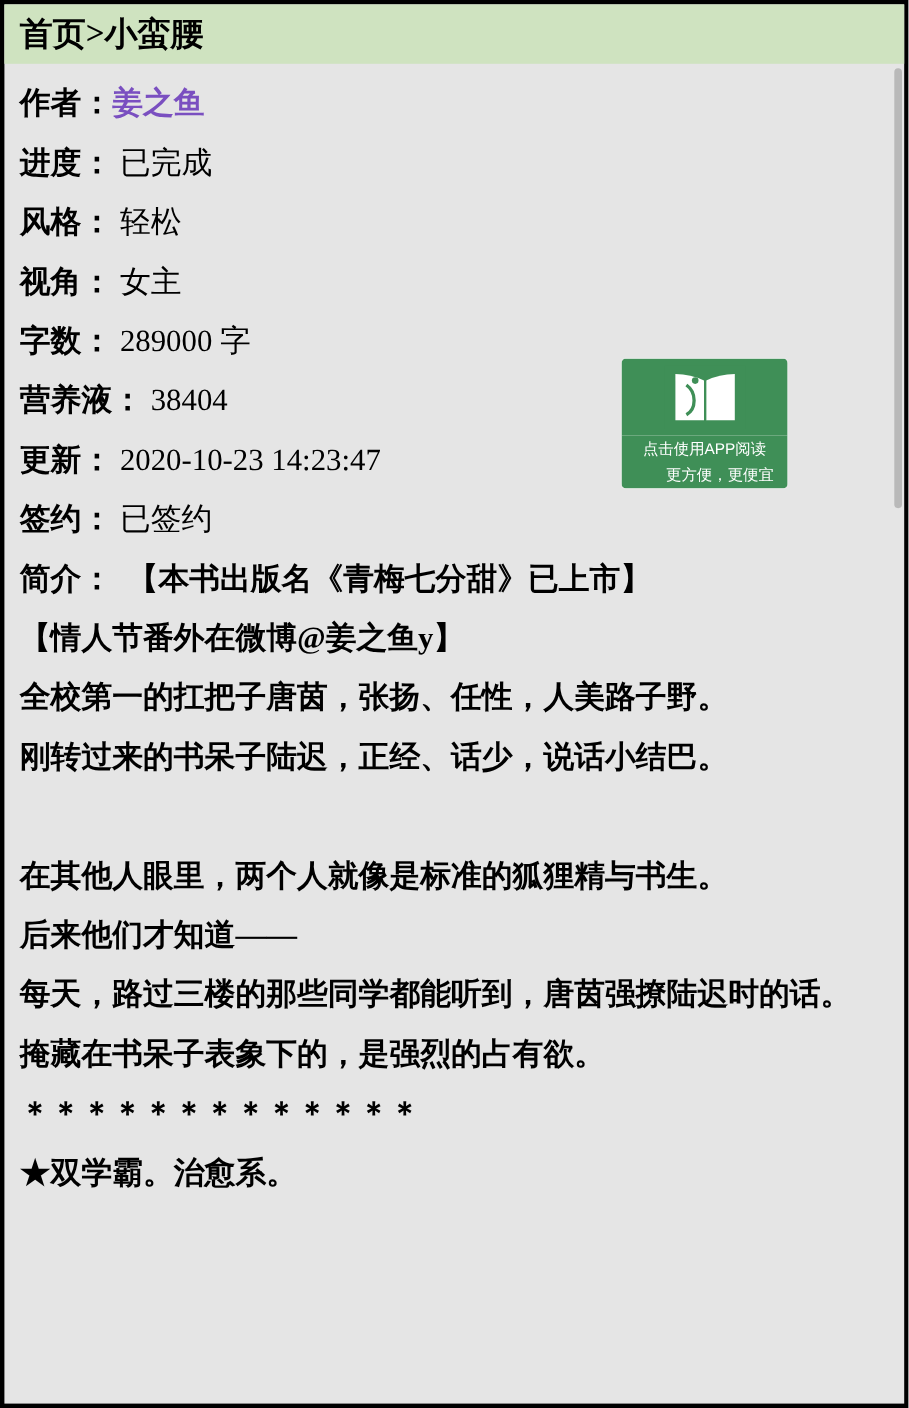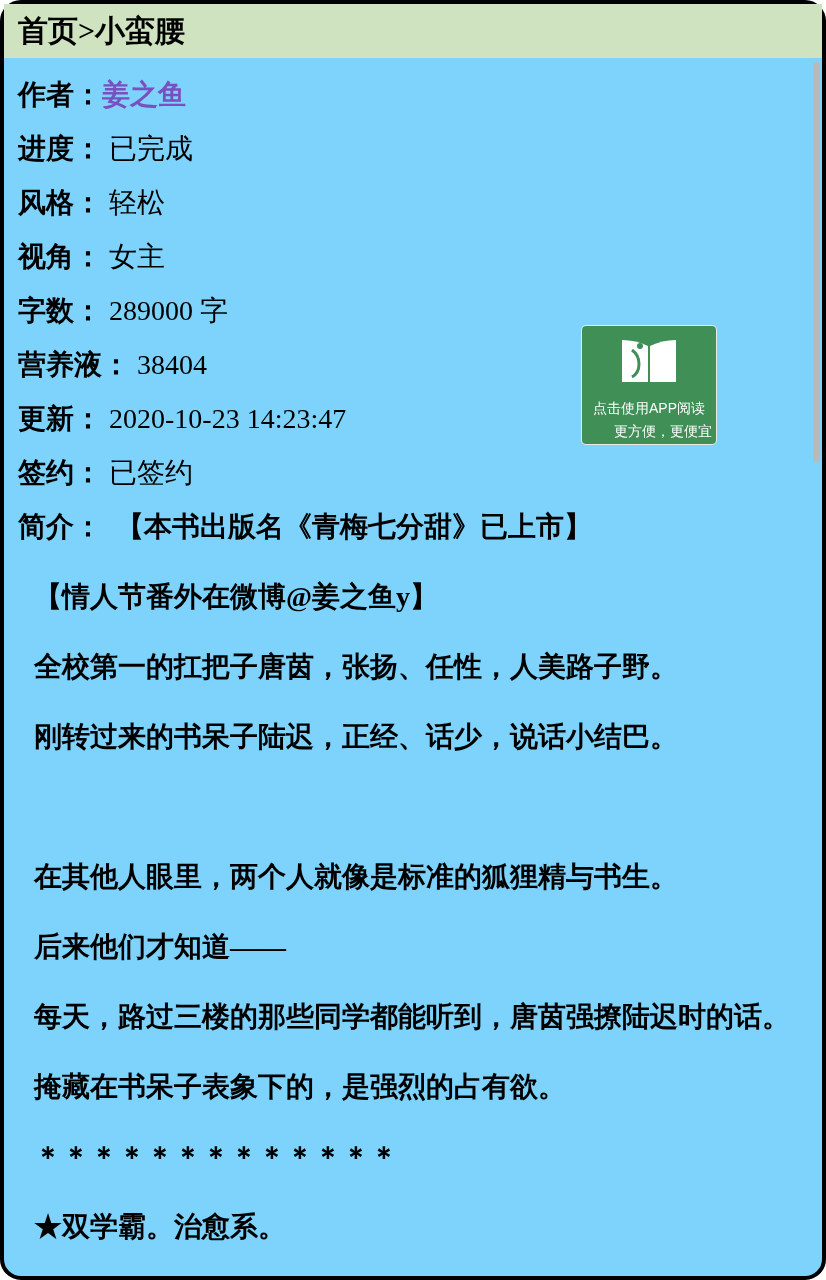--- a/index.html
+++ b/index.html
@@ -17,22 +17,21 @@
   }
   .page {
     width: 826px;
     min-height: 1280px;
     box-sizing: border-box;
     border-left: 4px solid #000000;
     border-top: 4px solid #000000;
     border-right: 4px solid #000000;
     border-bottom: 4px solid #000000;
     position: relative;
-    background: #7dd3fc;
-    border-radius: 21px;
+    background: #e5e5e5;
   }
   .breadcrumb {
     background: #cfe3c0;
     height: 54px;
     display: flex;
     align-items: center;
     padding-left: 14px;
     font-size: 30px;
     font-weight: bold;
     letter-spacing: 0px;
@@ -68,30 +67,30 @@
     font-size: 28px;
     line-height: 54px;
     font-weight: bold;
   }
   .intro-body {
     font-size: 28px;
     line-height: 54px;
     font-weight: bold;
   }
   .intro-body p {
-    margin: 16px;
+    margin: 0;
   }
   .blank-line {
     height: 54px;
   }
   .app-badge {
     position: absolute;
     right: 106px;
     top: 268px;
-    width: 134px;
+    width: 151px;
     height: 118px;
     background: #ffffff;
     border-radius: 4px;
     overflow: hidden;
     box-shadow: 0 0 0 1px #e8e8e8;
   }
   .app-badge .logo {
     height: 70px;
     background: #3f8f57;
     position: relative;

